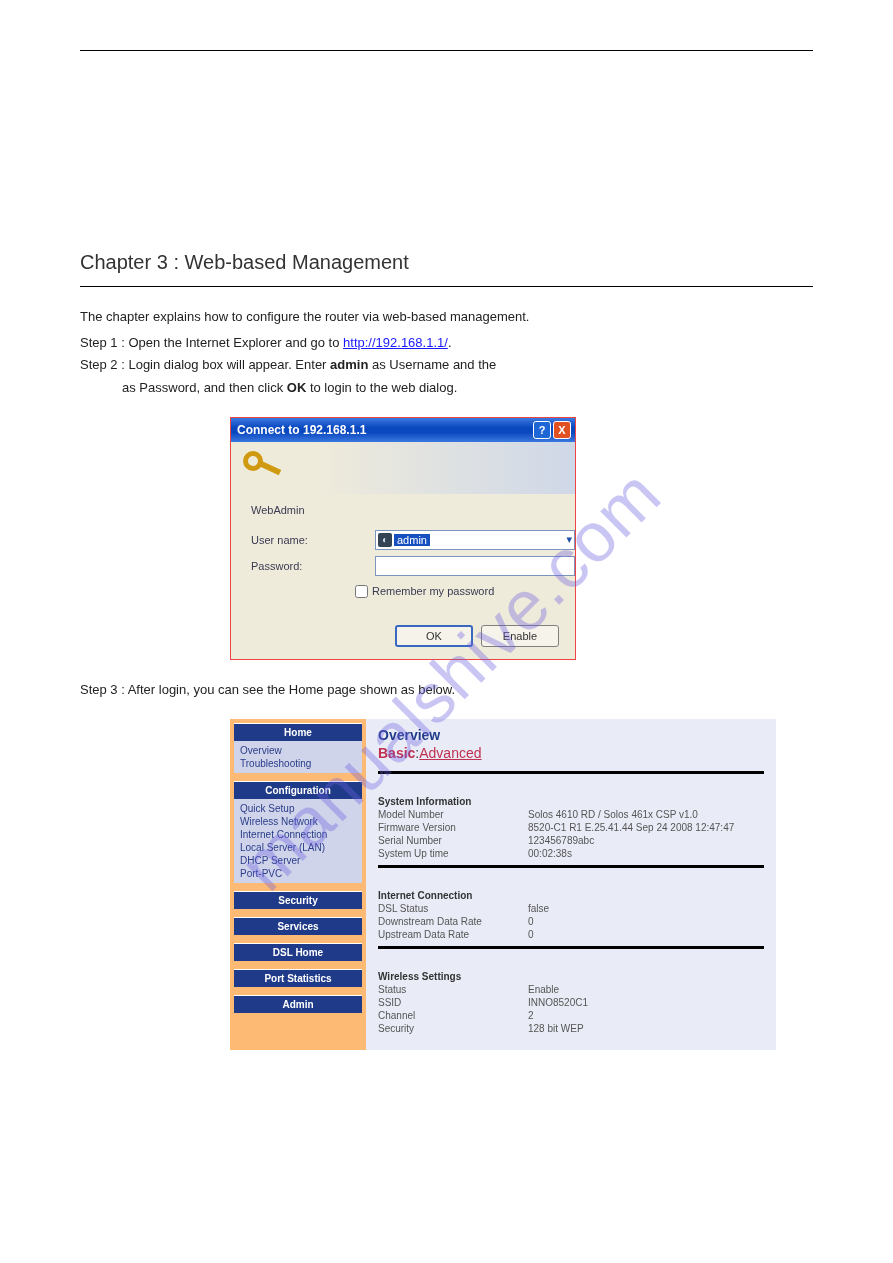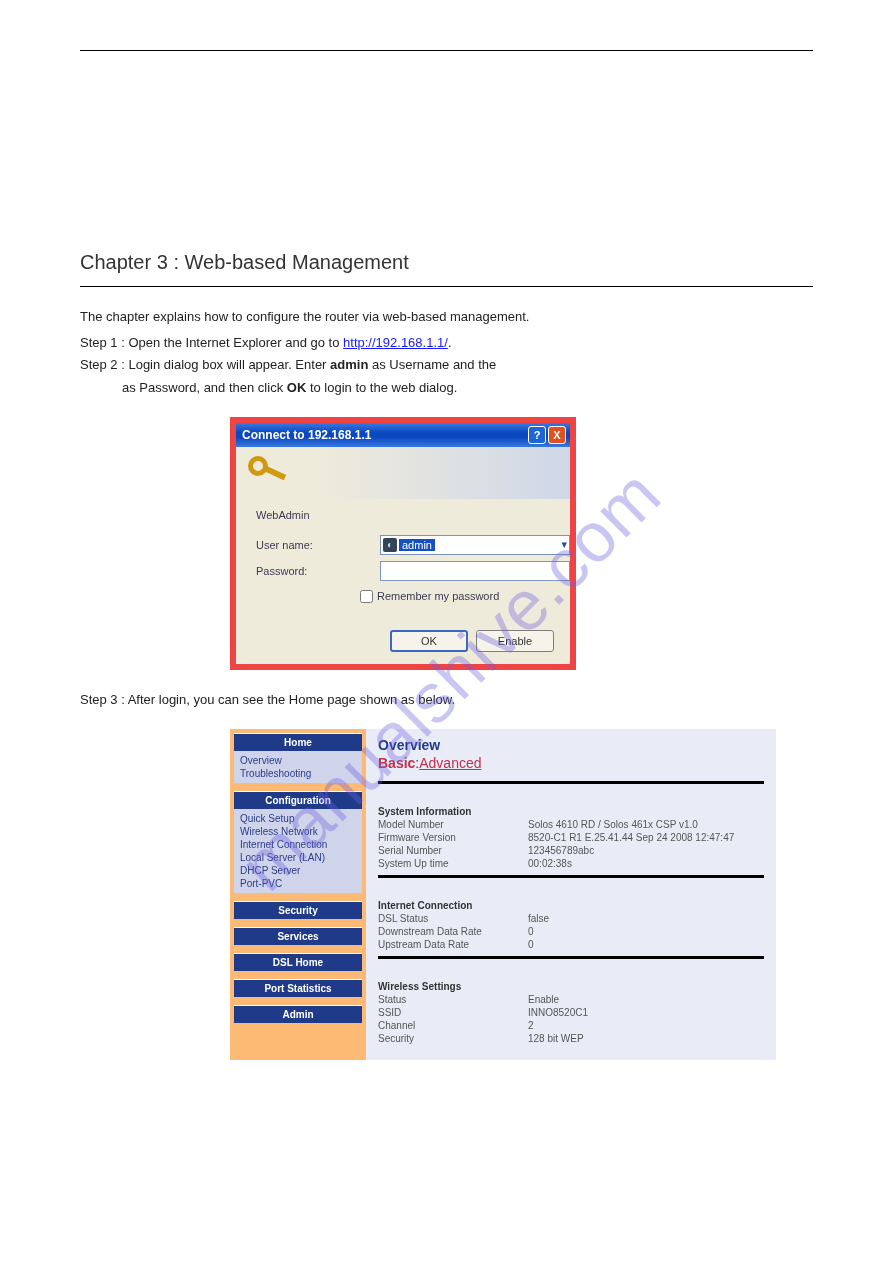--- a/index.html
+++ b/index.html
@@ -44,21 +44,21 @@
   }
   .step-line .bold { font-weight: bold; }
   .link {
     color: #1a1aff;
     text-decoration: underline;
   }
   
   .dlg-wrap {
     margin: 18px 0 20px 150px;
     width: 346px;
-    border: 6px solid #ef4444;
+    border: 1px solid #ef4444;
     background: #efebdb;
     font-family: Tahoma, sans-serif;
     font-size: 11px;
   }
   .dlg-titlebar {
     height: 24px;
     background: linear-gradient(to bottom,#3a78e0 0%,#0a48c0 40%,#0a48c0 60%,#3a78e0 100%);
     color: #fff;
     display: flex;
     align-items: center;

